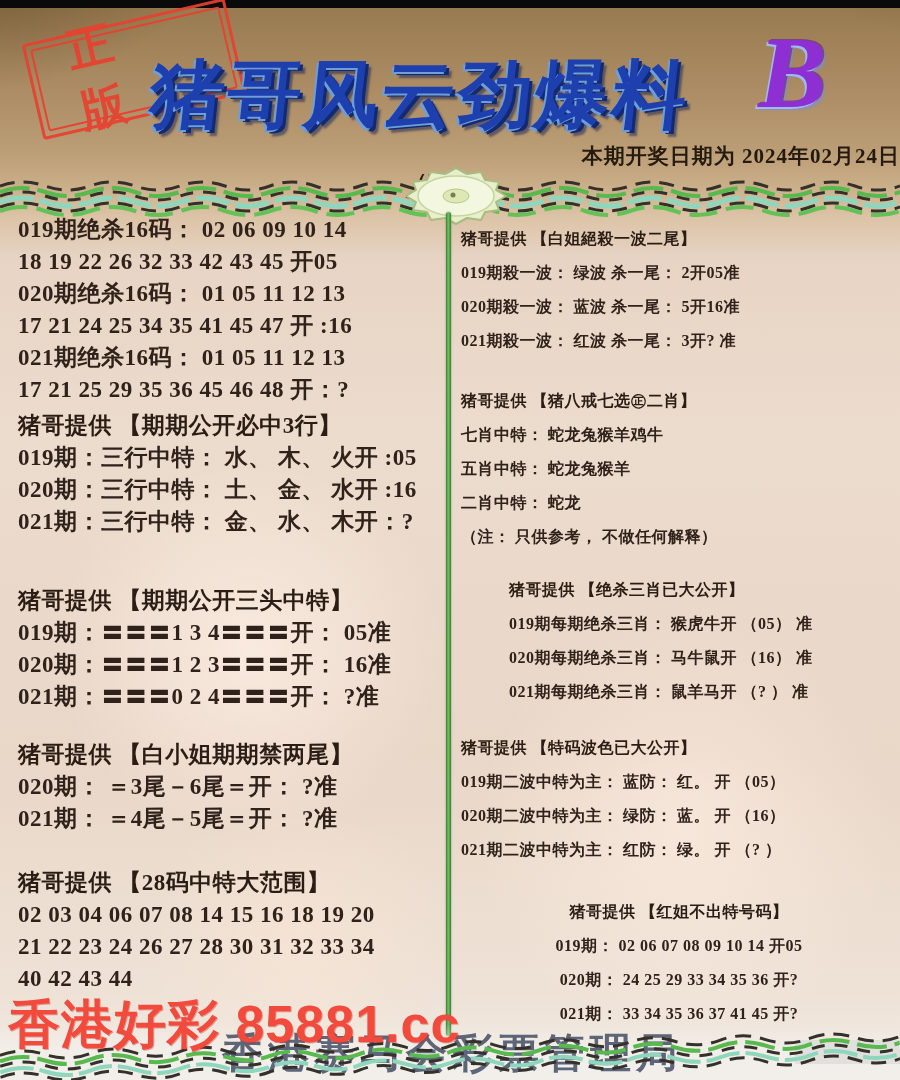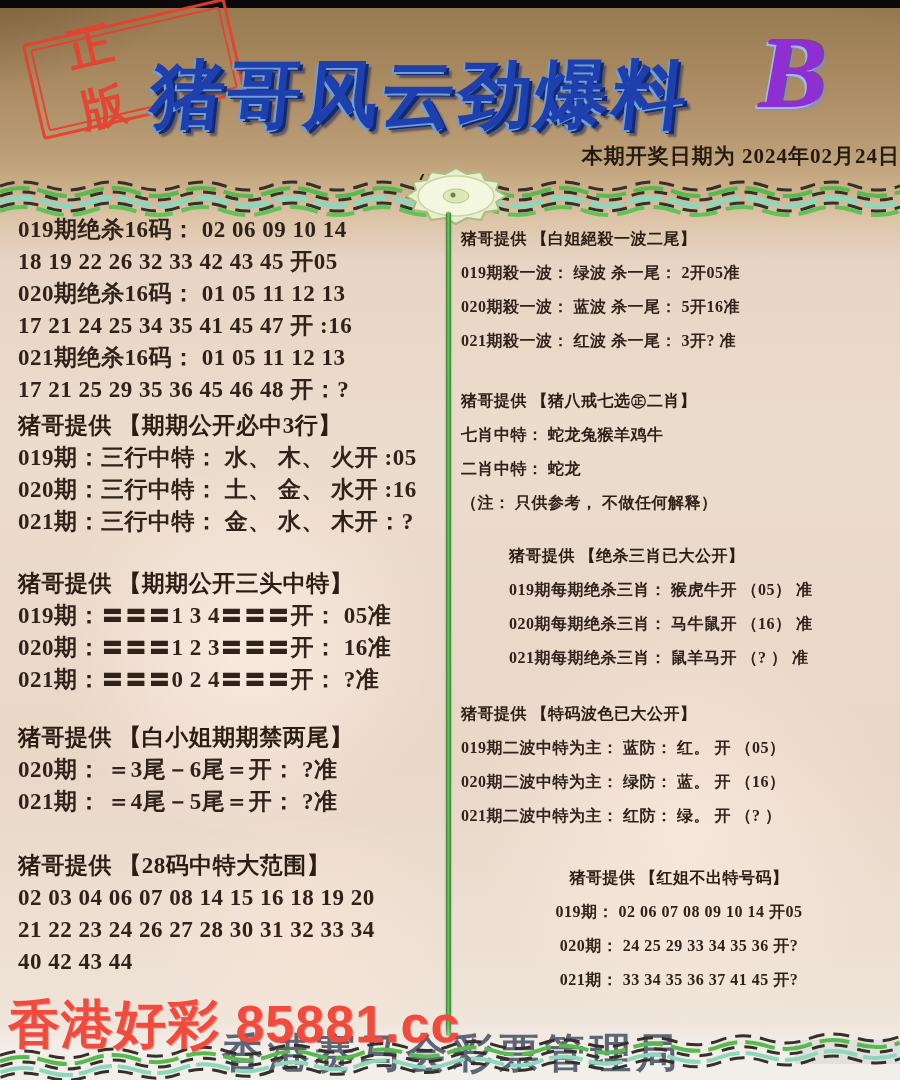--- a/index.html
+++ b/index.html
@@ -123,21 +123,21 @@
       <div class="line">17 21 24 25 34 35 41 45 47 开 :16</div>
       <div class="line">021期绝杀16码：  01 05 11 12 13</div>
       <div class="line">17 21 25 29 35 36 45 46 48 开：?</div>
     </section>
     <section class="sec" style="margin-top:4px;">
       <div class="line sec-header">猪哥提供 【期期公开必中3行】</div>
       <div class="line">019期：三行中特：  水、  木、  火开 :05</div>
       <div class="line">020期：三行中特：  土、  金、  水开 :16</div>
       <div class="line">021期：三行中特：  金、  水、  木开：?</div>
     </section>
-    <section class="sec" style="margin-top:30px;">
+    <section class="sec" style="margin-top:47px;">
       <div class="line sec-header">猪哥提供 【期期公开三头中特】</div>
       <div class="line">019期：〓〓〓1 3 4〓〓〓开：  05准</div>
       <div class="line">020期：〓〓〓1 2 3〓〓〓开：  16准</div>
       <div class="line">021期：〓〓〓0 2 4〓〓〓开：  ?准</div>
     </section>
     <section class="sec" style="margin-top:26px;">
       <div class="line sec-header">猪哥提供 【白小姐期期禁两尾】</div>
       <div class="line">020期： ＝3尾－6尾＝开：  ?准</div>
       <div class="line">021期： ＝4尾－5尾＝开：  ?准</div>
     </section>
@@ -152,20 +152,21 @@
   <div class="col right">
     <section class="sec">
       <div class="line sec-header">猪哥提供 【白姐絕殺一波二尾】</div>
       <div class="line">019期殺一波：  绿波 杀一尾：  2开05准</div>
       <div class="line">020期殺一波：  蓝波 杀一尾：  5开16准</div>
       <div class="line">021期殺一波：  红波 杀一尾：  3开? 准</div>
     </section>
     <section class="sec" style="margin-top:26px;">
       <div class="line sec-header">猪哥提供 【猪八戒七选㊣二肖】</div>
       <div class="line">七肖中特：  蛇龙兔猴羊鸡牛</div>
+      <div class="line">五肖中特：  蛇龙兔猴羊</div>
       <div class="line">二肖中特：  蛇龙</div>
       <div class="line">（注：  只供参考，  不做任何解释）</div>
     </section>
     <section class="sec" style="margin-top:19px;margin-left:48px;">
       <div class="line sec-header">猪哥提供 【绝杀三肖已大公开】</div>
       <div class="line">019期每期绝杀三肖：  猴虎牛开  （05）  准</div>
       <div class="line">020期每期绝杀三肖：  马牛鼠开  （16）  准</div>
       <div class="line">021期每期绝杀三肖：  鼠羊马开  （? ）  准</div>
     </section>
     <section class="sec" style="margin-top:22px;">

